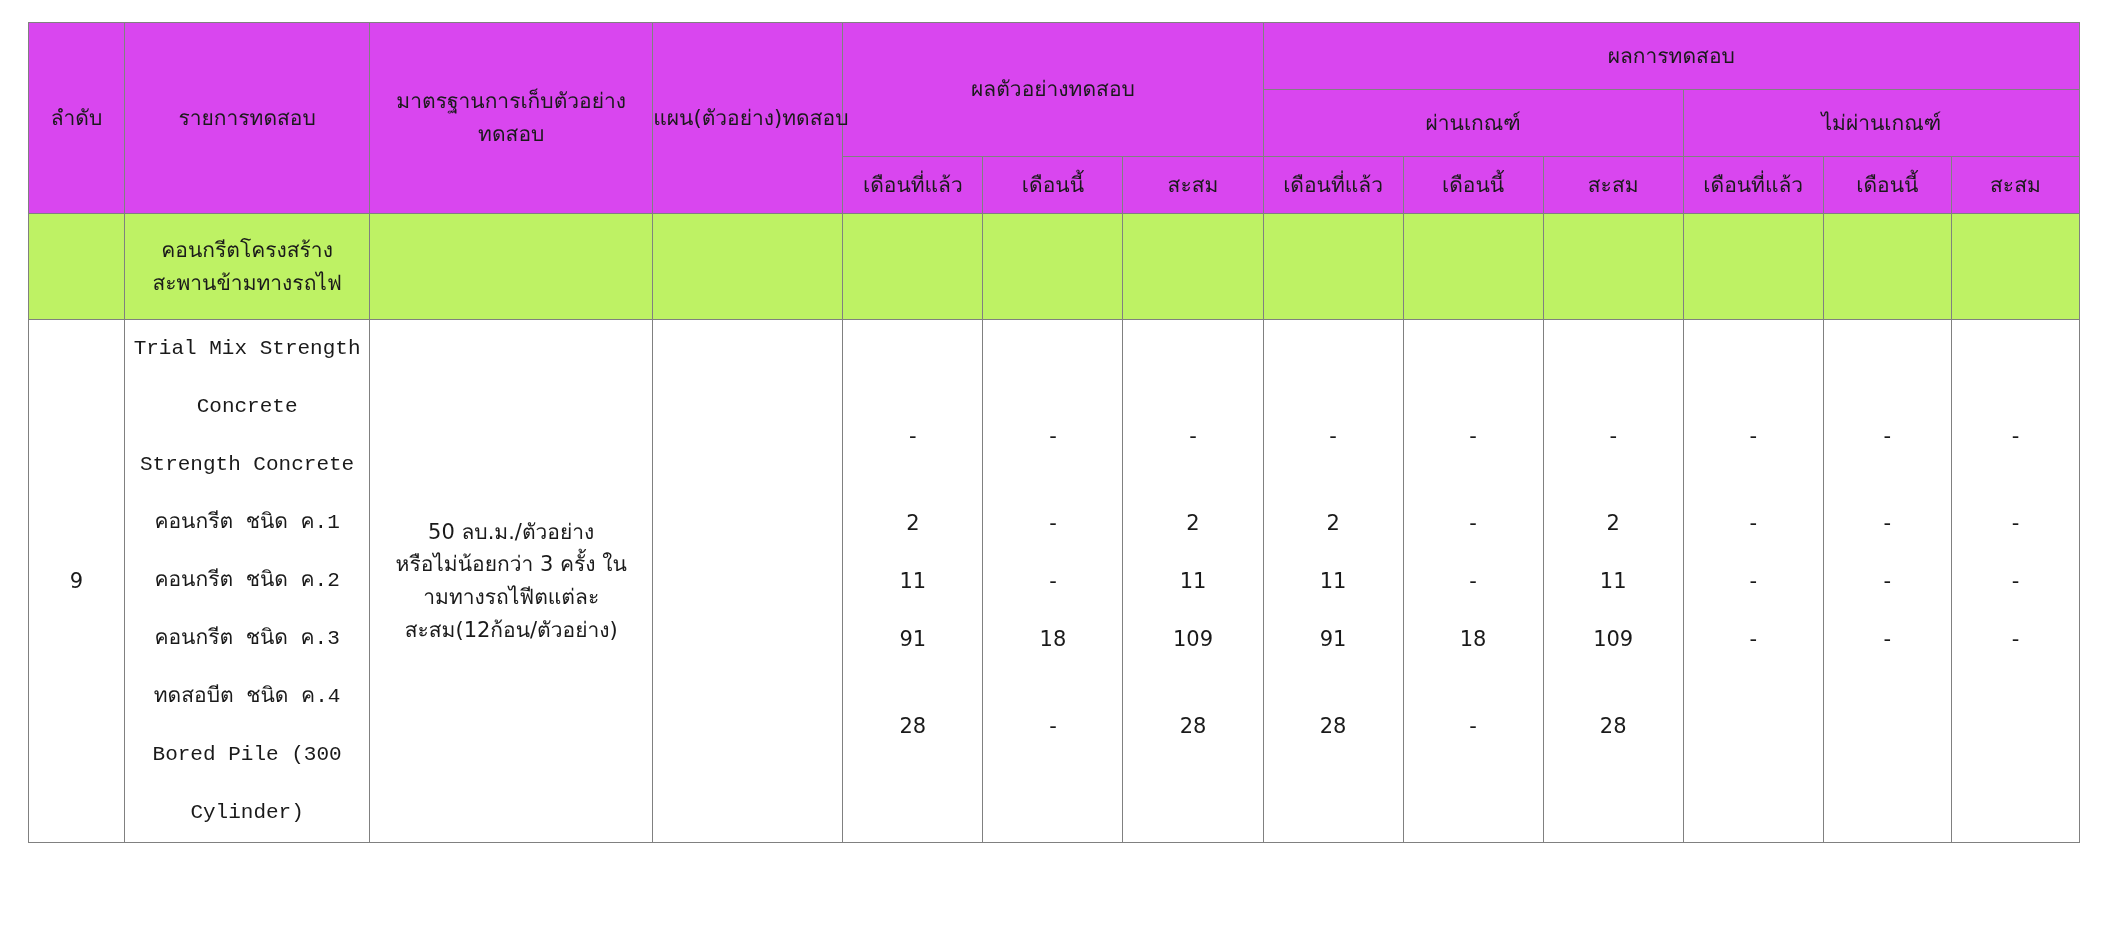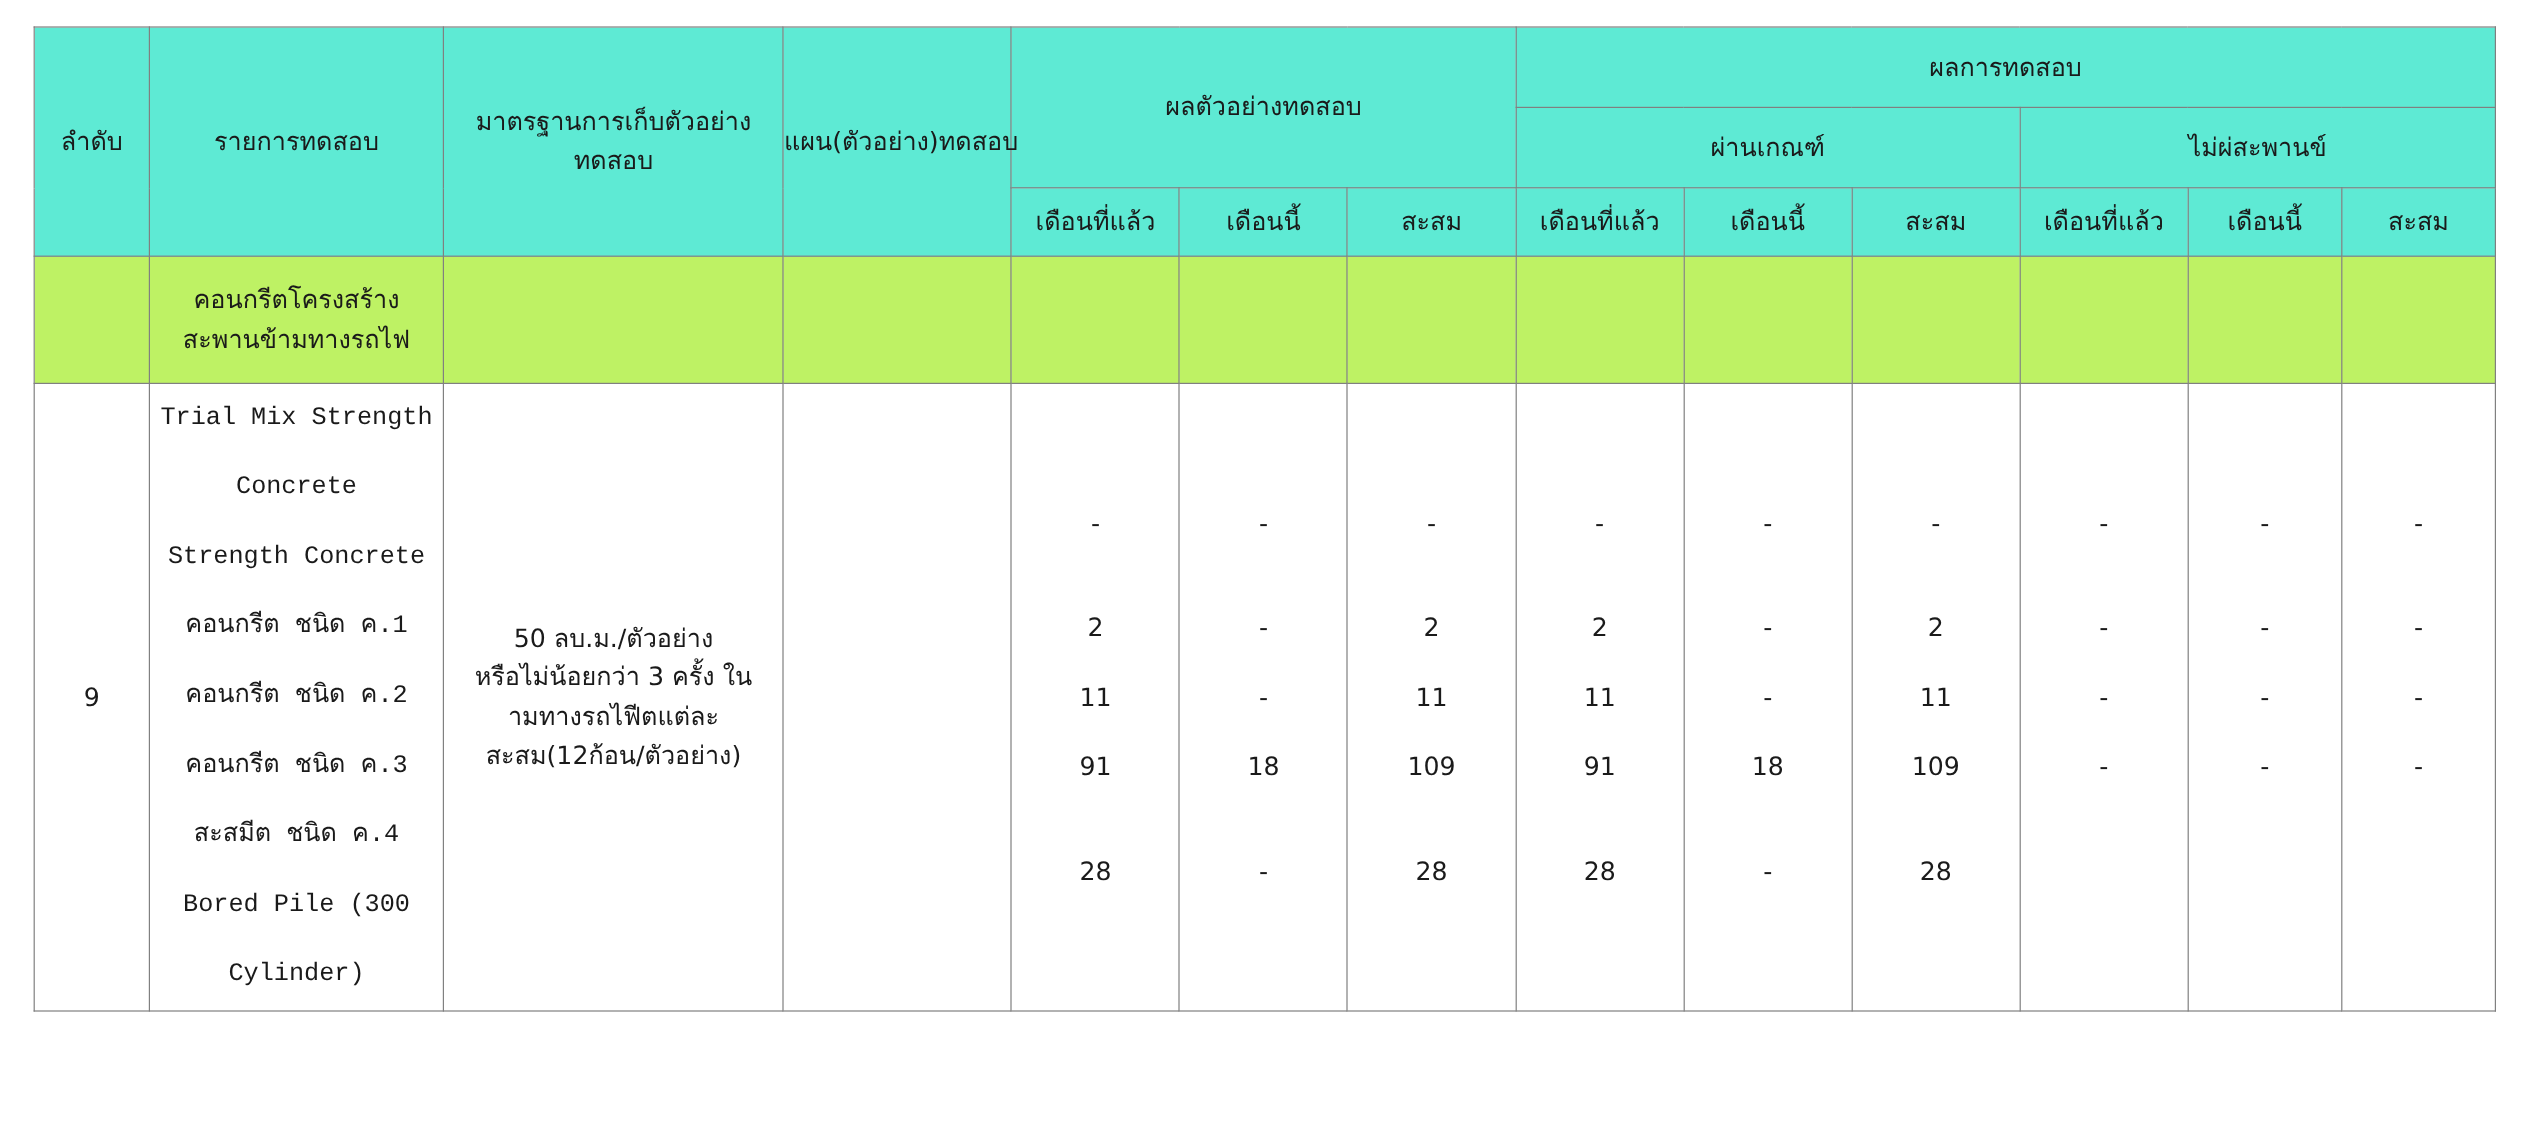--- a/index.html
+++ b/index.html
@@ -32,21 +32,21 @@
     border: 1px solid #808080;
     padding: 0;
     vertical-align: middle;
     text-align: center;
     font-weight: normal;
     font-size: 21px;
     line-height: 1.55;
     color: #1a1a1a;
   }
   thead th {
-    background: #5eead4;
+    background: #d946ef;
     padding: 6px 4px;
   }
   .hdr-tall {
     height: 190px;
   }
   .sub-hdr {
     height: 56px;
   }
   .grouprow td {
     background: #bef264;
@@ -115,21 +115,21 @@
       <tr>
         <th class="hdr-tall" rowspan="3">ลำดับ</th>
         <th class="hdr-tall" rowspan="3">รายการทดสอบ</th>
         <th class="hdr-tall" rowspan="3">มาตรฐานการเก็บตัวอย่างทดสอบ</th>
         <th class="hdr-tall" rowspan="3">แผน(ตัวอย่าง)ทดสอบ</th>
         <th colspan="3" rowspan="2">ผลตัวอย่างทดสอบ</th>
         <th colspan="6">ผลการทดสอบ</th>
       </tr>
       <tr>
         <th colspan="3">ผ่านเกณฑ์</th>
-        <th colspan="3">ไม่ผ่สะพานข์</th>
+        <th colspan="3">ไม่ผ่านเกณฑ์</th>
       </tr>
       <tr>
         <th class="sub-hdr">เดือนที่แล้ว</th>
         <th class="sub-hdr">เดือนนี้</th>
         <th class="sub-hdr">สะสม</th>
         <th class="sub-hdr">เดือนที่แล้ว</th>
         <th class="sub-hdr">เดือนนี้</th>
         <th class="sub-hdr">สะสม</th>
         <th class="sub-hdr">เดือนที่แล้ว</th>
         <th class="sub-hdr">เดือนนี้</th>
@@ -157,21 +157,21 @@
       </tr>
       <tr>
         <td class="seq cell-center">9</td>
         <td class="items">
           <div class="line">Trial Mix Strength</div>
           <div class="line">Concrete</div>
           <div class="line">Strength Concrete</div>
           <div class="line">คอนกรีต ชนิด ค.1</div>
           <div class="line">คอนกรีต ชนิด ค.2</div>
           <div class="line">คอนกรีต ชนิด ค.3</div>
-          <div class="line">สะสมีต ชนิด ค.4</div>
+          <div class="line">ทดสอบีต ชนิด ค.4</div>
           <div class="line">Bored Pile (300</div>
           <div class="line">Cylinder)</div>
         </td>
         <td class="std-cell">
           <div>50 ลบ.ม./ตัวอย่าง</div>
           <div>หรือไม่น้อยกว่า 3 ครั้ง ใน</div>
           <div>ามทางรถไฟีตแต่ละ</div>
           <div>สะสม(12ก้อน/ตัวอย่าง)</div>
         </td>
         <td></td>

